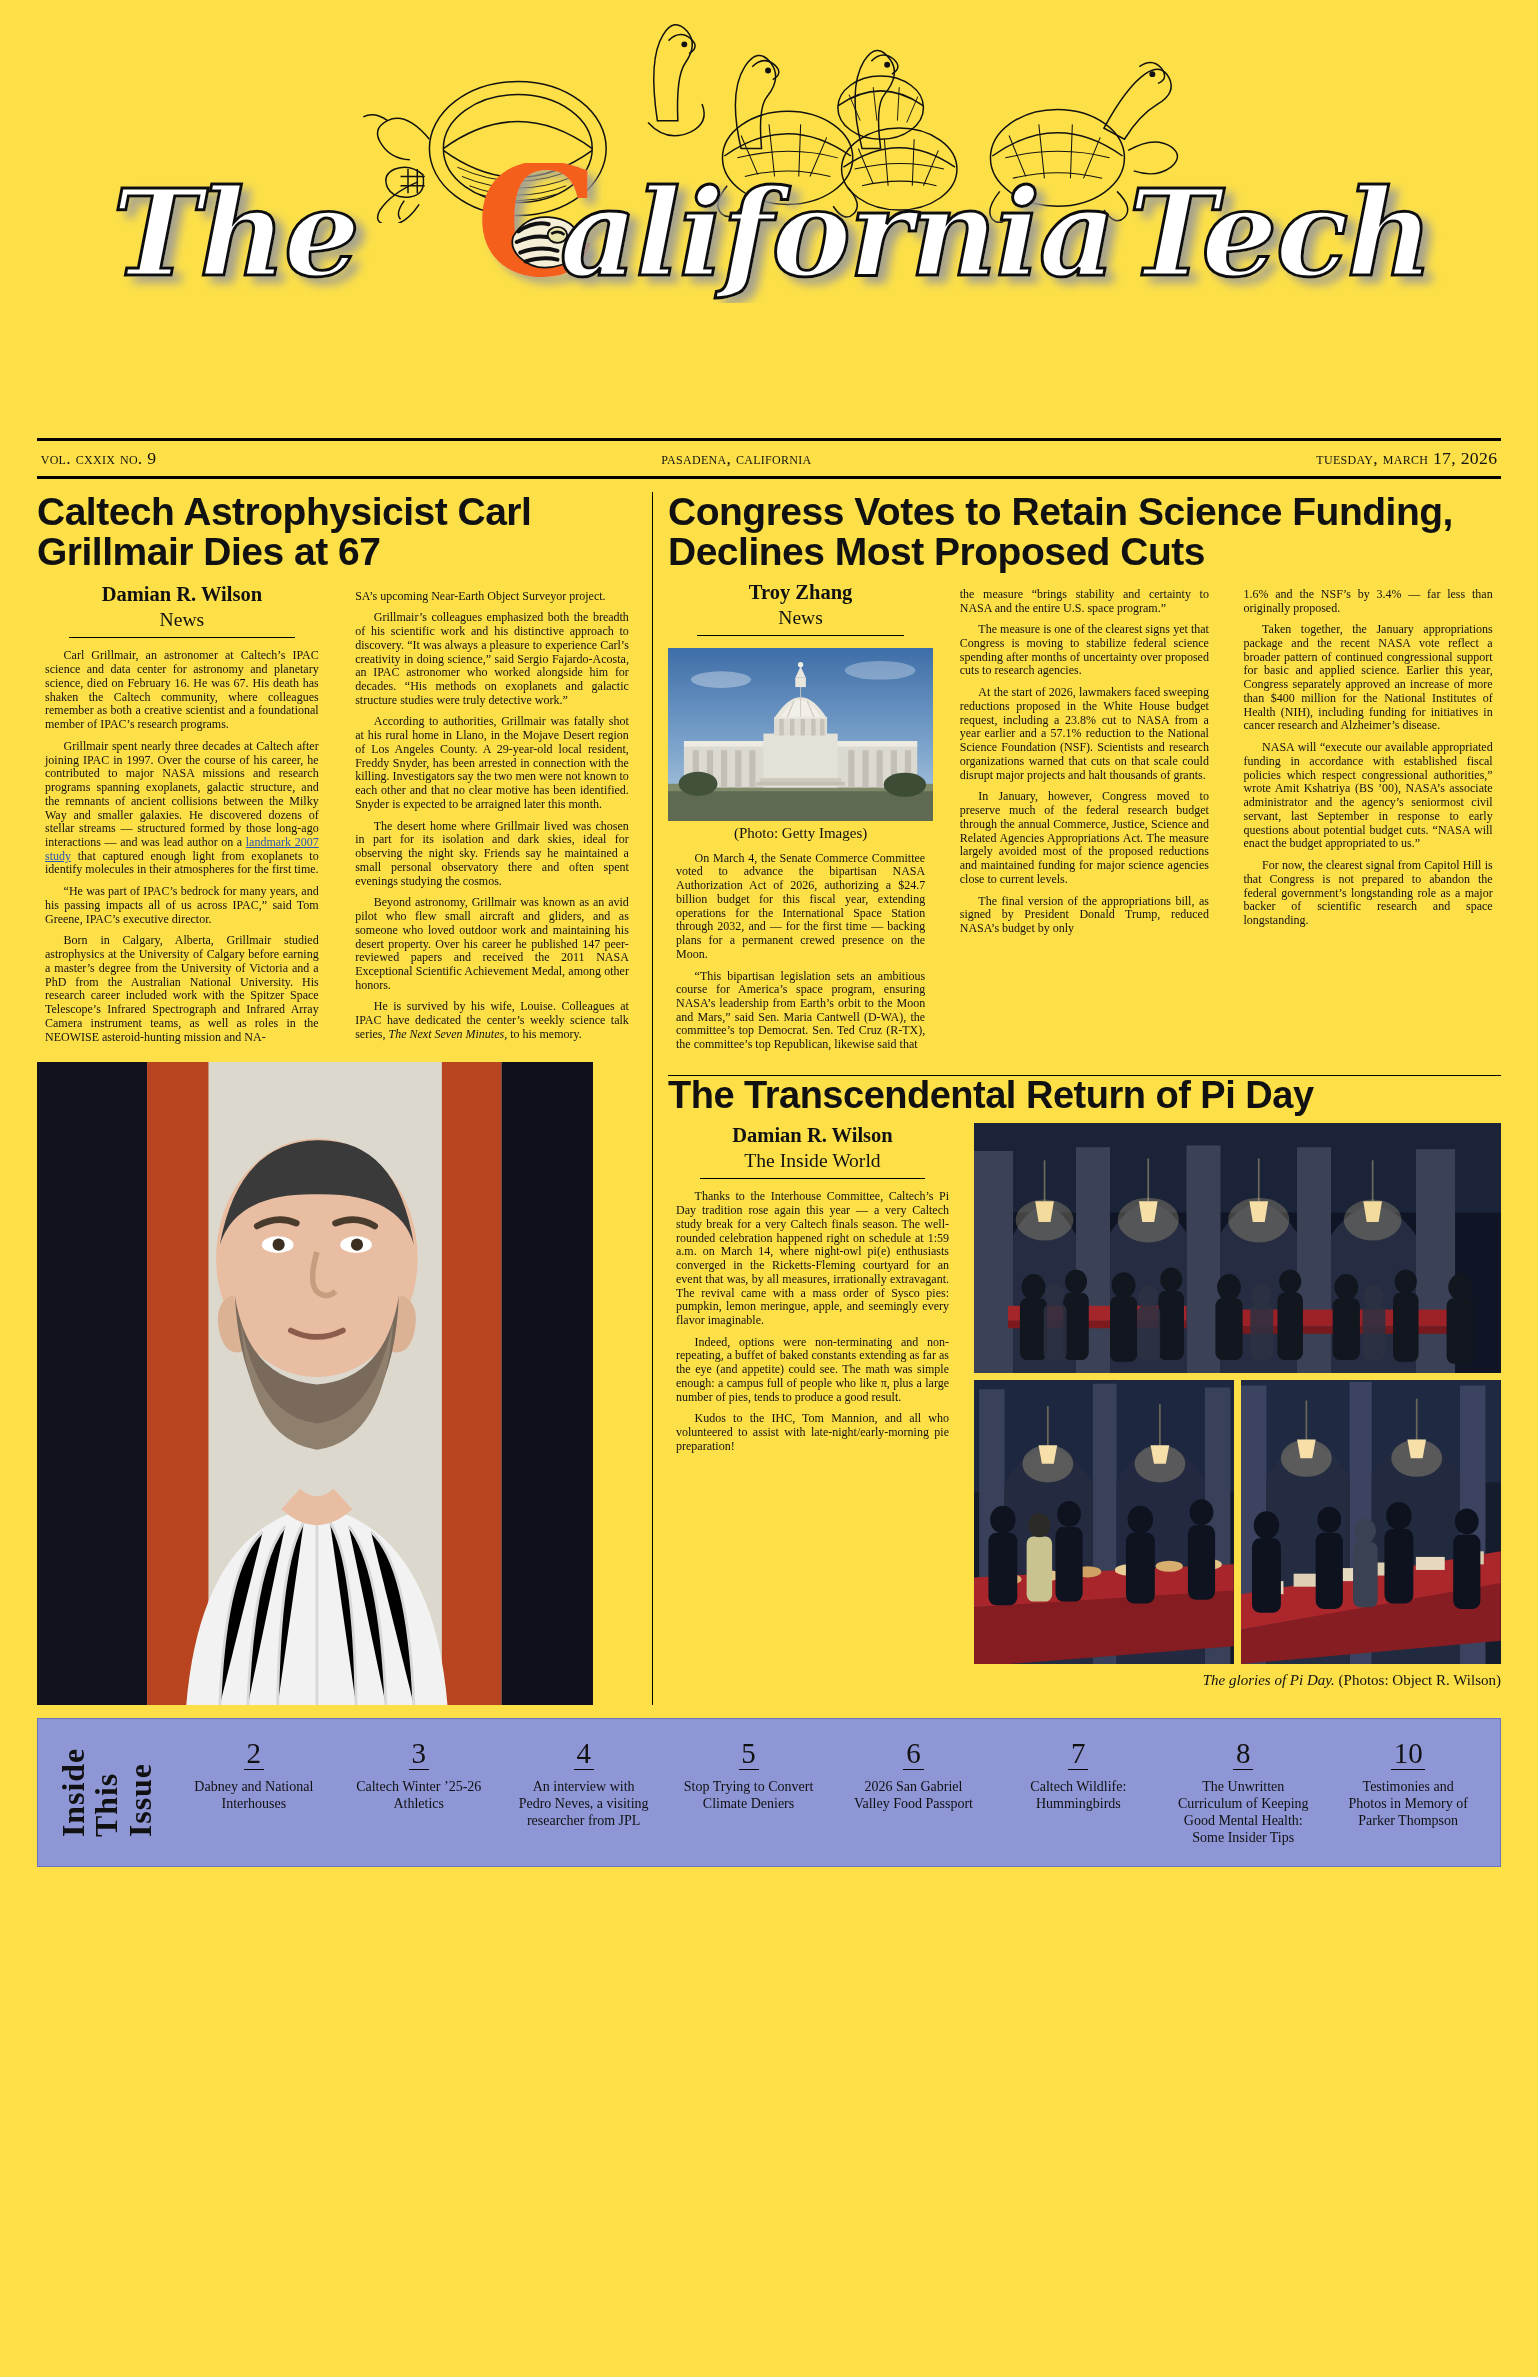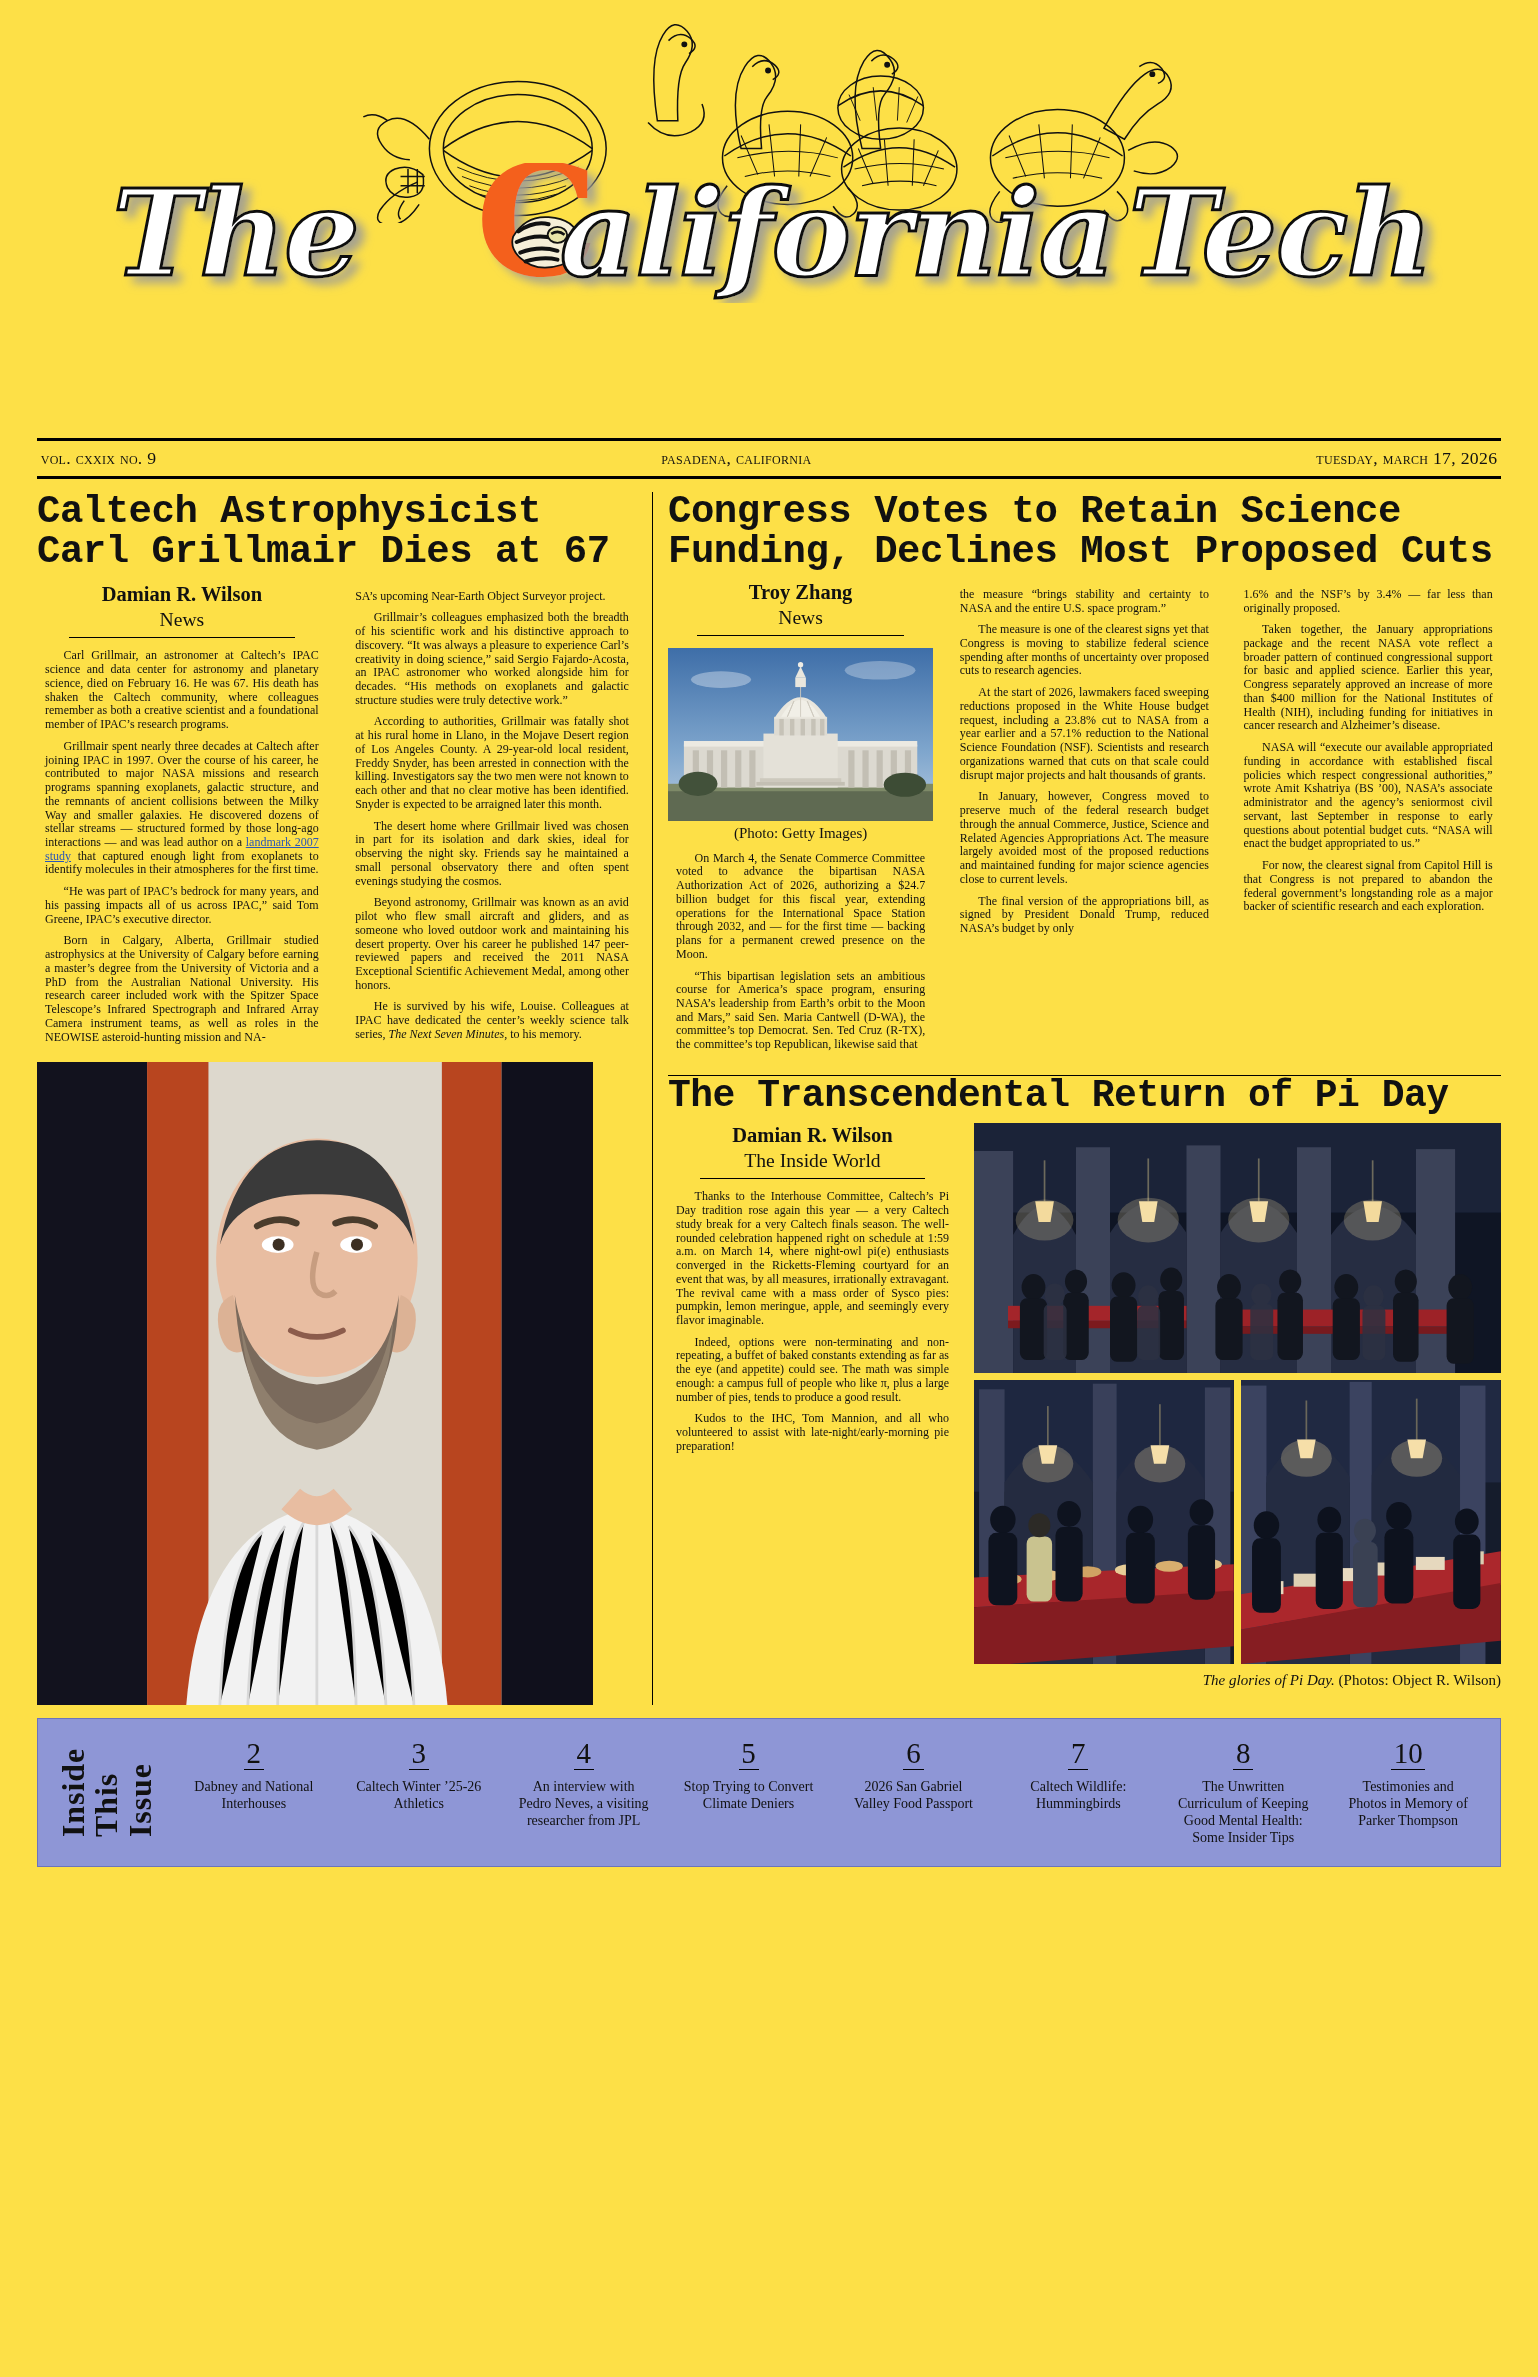--- a/index.html
+++ b/index.html
@@ -14,21 +14,21 @@
   .title-svg{display:block;}
 
   
   .rule-thick{border-top:3.7px solid #000;}
   .folio{display:flex;justify-content:space-between;align-items:center;padding:6.5px 3.7px 7.5px 3.7px;font-family:"Liberation Serif",serif;}
   .folio span{font-size:17.7px;letter-spacing:0.3px;font-variant:small-caps;text-transform:lowercase;}
   .folio span::first-letter{font-size:17.7px;}
   .sc{font-variant:small-caps;}
 
   
-  .hl{font-family:Liberation Mono, monospace;font-weight:700;line-height:1.03;letter-spacing:-0.5px;margin:0;}
+  .hl{font-family:Liberation Sans, sans-serif;font-weight:700;line-height:1.03;letter-spacing:-0.5px;margin:0;}
   .byline{text-align:center;font-weight:700;font-size:20.5px;margin:0 0 1.9px 0;line-height:1.2;}
   .section-kicker{text-align:center;font-size:19.6px;margin:0;line-height:1.25;}
   .byline-rule{border-bottom:1.9px solid #000;width:78%;margin:4.7px auto 11.2px auto;}
   p.body{margin:8px;font-size:12px;line-height:1.145;text-align:justify;text-justify:inter-word;hyphens:auto;}
   p.body + p.body{text-indent:18.6px;}
   p.body.first{text-indent:18.6px;}
   a.link{color:#2a56b8;text-decoration:underline;}
   .caption{font-size:15px;text-align:center;margin:4.7px 0 9.3px 0;}
   .caption em{font-style:italic;}
 
@@ -337,21 +337,21 @@
           <p class="body">The measure is one of the clearest signs yet that Congress is moving to stabilize federal science spending after months of uncertainty over proposed cuts to research agencies.</p>
           <p class="body">At the start of 2026, lawmakers faced sweeping reductions proposed in the White House budget request, including a 23.8% cut to NASA from a year earlier and a 57.1% reduction to the National Science Foundation (NSF). Scientists and research organizations warned that cuts on that scale could disrupt major projects and halt thousands of grants.</p>
           <p class="body">In January, however, Congress moved to preserve much of the federal research budget through the annual Commerce, Justice, Science and Related Agencies Appropriations Act. The measure largely avoided most of the proposed reductions and maintained funding for major science agencies close to current levels.</p>
           <p class="body">The final version of the appropriations bill, as signed by President Donald Trump, reduced NASA’s budget by only</p>
         </div>
 
         <div>
           <p class="body">1.6% and the NSF’s by 3.4% — far less than originally proposed.</p>
           <p class="body">Taken together, the January appropriations package and the recent NASA vote reflect a broader pattern of continued congressional support for basic and applied science. Earlier this year, Congress separately approved an increase of more than $400 million for the National Institutes of Health (NIH), including funding for initiatives in cancer research and Alzheimer’s disease.</p>
           <p class="body">NASA will “execute our available appropriated funding in accordance with established fiscal policies which respect congressional authorities,” wrote Amit Kshatriya (BS ’00), NASA’s associate administrator and the agency’s seniormost civil servant, last September in response to early questions about potential budget cuts. “NASA will enact the budget appropriated to us.”</p>
-          <p class="body">For now, the clearest signal from Capitol Hill is that Congress is not prepared to abandon the federal government’s longstanding role as a major backer of scientific research and each exploration.</p>
+          <p class="body">For now, the clearest signal from Capitol Hill is that Congress is not prepared to abandon the federal government’s longstanding role as a major backer of scientific research and space longstanding.</p>
         </div>
       </div>
 
       <div class="mid-rule" style="margin-top:15px;"></div>
       <h1 class="hl" style="font-size:38px;">The Transcendental Return of Pi Day</h1>
 
       <div class="piday">
         <div class="piday-text">
           <div class="byline">Damian R. Wilson</div>
           <div class="section-kicker">The Inside World</div>

